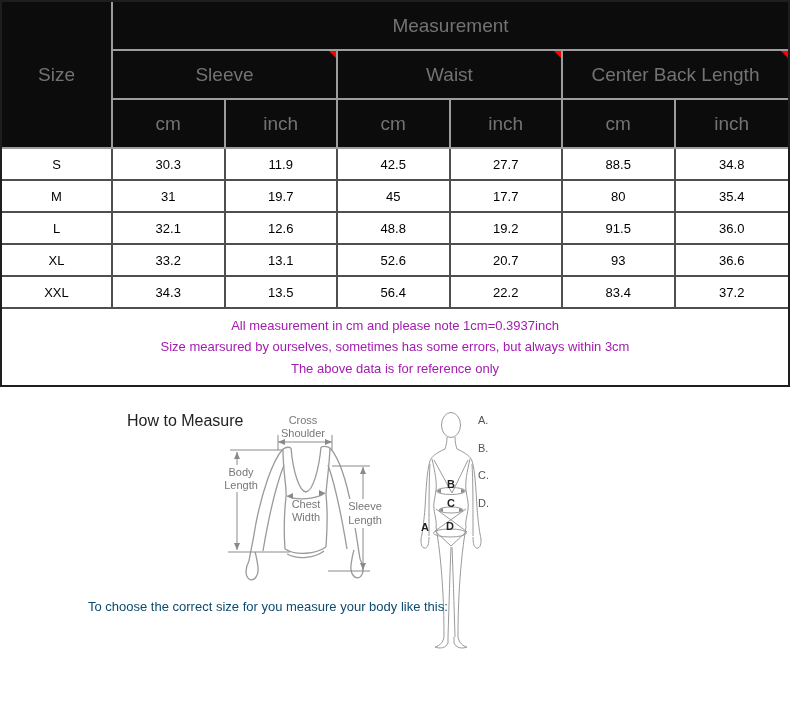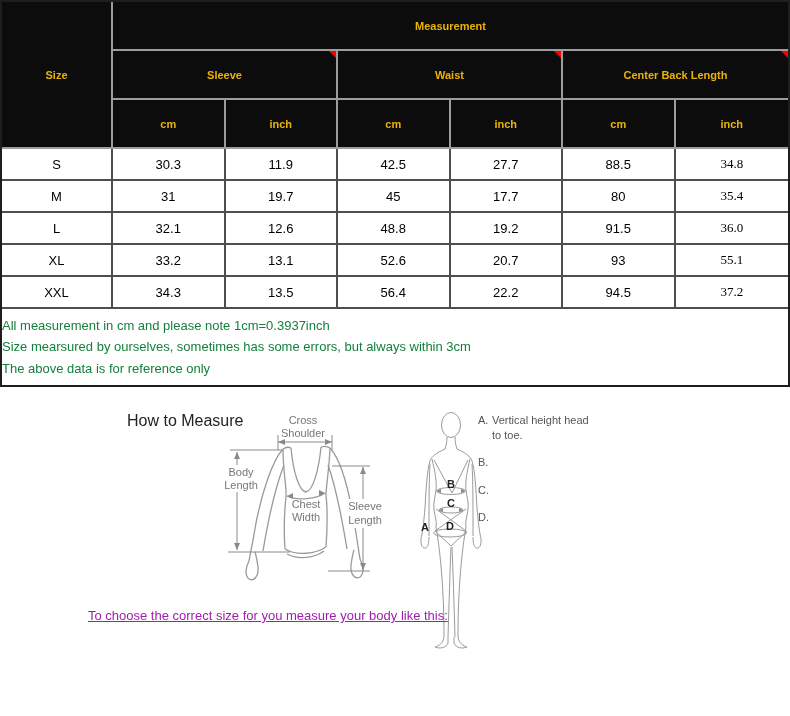--- a/index.html
+++ b/index.html
@@ -9,54 +9,54 @@
   }
   
   table.sizechart {
     position:absolute; top:0; left:0; width:790px;
     border-collapse:separate; border-spacing:0; table-layout:fixed;
     border:2px solid #1e1e1e;
   }
   table.sizechart col.c-size { width:111px; }
   th,td { padding:0; margin:0; }
   .hdr {
-    background:#0c0c0c; color:#eab308; font-weight:bold; font-size:11px;
+    background:#0c0c0c; color:#737373; font-weight:normal; font-size:19px;
     text-align:center; vertical-align:middle;
     border-right:2px solid #9d9d9d; border-bottom:2px solid #9d9d9d;
   }
   .hdr.no-r { border-right:0; }
   tr.h-row th { height:47px; }
   th.group-cell { position:relative; }
   .corner-marker {
     position:absolute; top:0; right:0; width:0; height:0;
     border-top:7px solid #fe0000; border-left:7px solid transparent;
   }
   td.datacell {
     height:30px; background:#fff; color:#000; font-size:13px; text-align:center;
     vertical-align:middle; border-right:2px solid #4e4e4e; border-bottom:2px solid #4e4e4e;
   }
-  td.datacell.no-r { border-right:0;font-family:Liberation Serif, serif; }
+  td.datacell.no-r { border-right:0; }
   td.notes-cell {
-    background:#fff; height:76px; vertical-align:middle;
-    font-size:13px; color:#15803d; line-height:1.65; border:0;
+    background:#fff; height:76px; text-align:center; vertical-align:middle;
+    font-size:13px; color:#a21caf; line-height:1.65; border:0;
   }
   
   #measure-section { position:absolute; top:388px; left:0; width:790px; height:328px; }
   .htm-title { position:absolute; left:127px; top:24px; font-size:16px; color:#222; }
   .garment-svg { position:absolute; left:222px; top:15px; }
   .figure-svg  { position:absolute; left:408px; top:22px; }
   .diagram-label { font-size:11px; fill:#777; }
   .figure-letter { font-size:11px; font-weight:bold; fill:#222; }
   .instructions {
     position:absolute; left:478px; top:25px; width:122px;
     font-size:11px; line-height:14.5px; color:#555;
   }
   .instr-item { display:flex; margin-bottom:13px; }
   .instr-key { width:14px; flex:0 0 14px; }
-  .footer-note { position:absolute; left:88px; top:220px; font-size:13px; color:#a21caf;text-decoration:underline; }
+  .footer-note { position:absolute; left:88px; top:211px; font-size:13px; color:#0c4a6e; }
 </style>
 </head>
 <body>
 
 <div id="stage">
 
   <table class="sizechart">
     <colgroup>
       <col class="c-size">
         <col>
@@ -111,29 +111,29 @@
       <td class="datacell">91.5</td>
       <td class="datacell no-r">36.0</td>
     </tr>
     <tr>
       <td class="datacell">XL</td>
       <td class="datacell">33.2</td>
       <td class="datacell">13.1</td>
       <td class="datacell">52.6</td>
       <td class="datacell">20.7</td>
       <td class="datacell">93</td>
-      <td class="datacell no-r">55.1</td>
+      <td class="datacell no-r">36.6</td>
     </tr>
     <tr>
       <td class="datacell">XXL</td>
       <td class="datacell">34.3</td>
       <td class="datacell">13.5</td>
       <td class="datacell">56.4</td>
       <td class="datacell">22.2</td>
-      <td class="datacell">94.5</td>
+      <td class="datacell">83.4</td>
       <td class="datacell no-r">37.2</td>
     </tr>
     <tr>
       <td class="notes-cell" colspan="7">
         <div>All measurement in cm and please note 1cm=0.3937inch</div>
         <div>Size mearsured by ourselves, sometimes has some errors, but always within 3cm</div>
         <div>The above data is for reference only</div>
       </td>
     </tr>
   </tbody>
@@ -249,24 +249,20 @@
       </g>
       <text class="figure-letter" x="13" y="121">A</text>
       <text class="figure-letter" x="39" y="78">B</text>
       <text class="figure-letter" x="39" y="97">C</text>
       <text class="figure-letter" x="38" y="120">D</text>
     </svg>
 
     <div class="instructions">
       <div class="instr-item">
         <div class="instr-key">A.</div>
-        <div class="instr-lines">
-          <div>Vertical height head</div>
-          <div>to toe.</div>
-        </div>
       </div>
       <div class="instr-item">
         <div class="instr-key">B.</div>
       </div>
       <div class="instr-item">
         <div class="instr-key">C.</div>
       </div>
       <div class="instr-item">
         <div class="instr-key">D.</div>
       </div>

